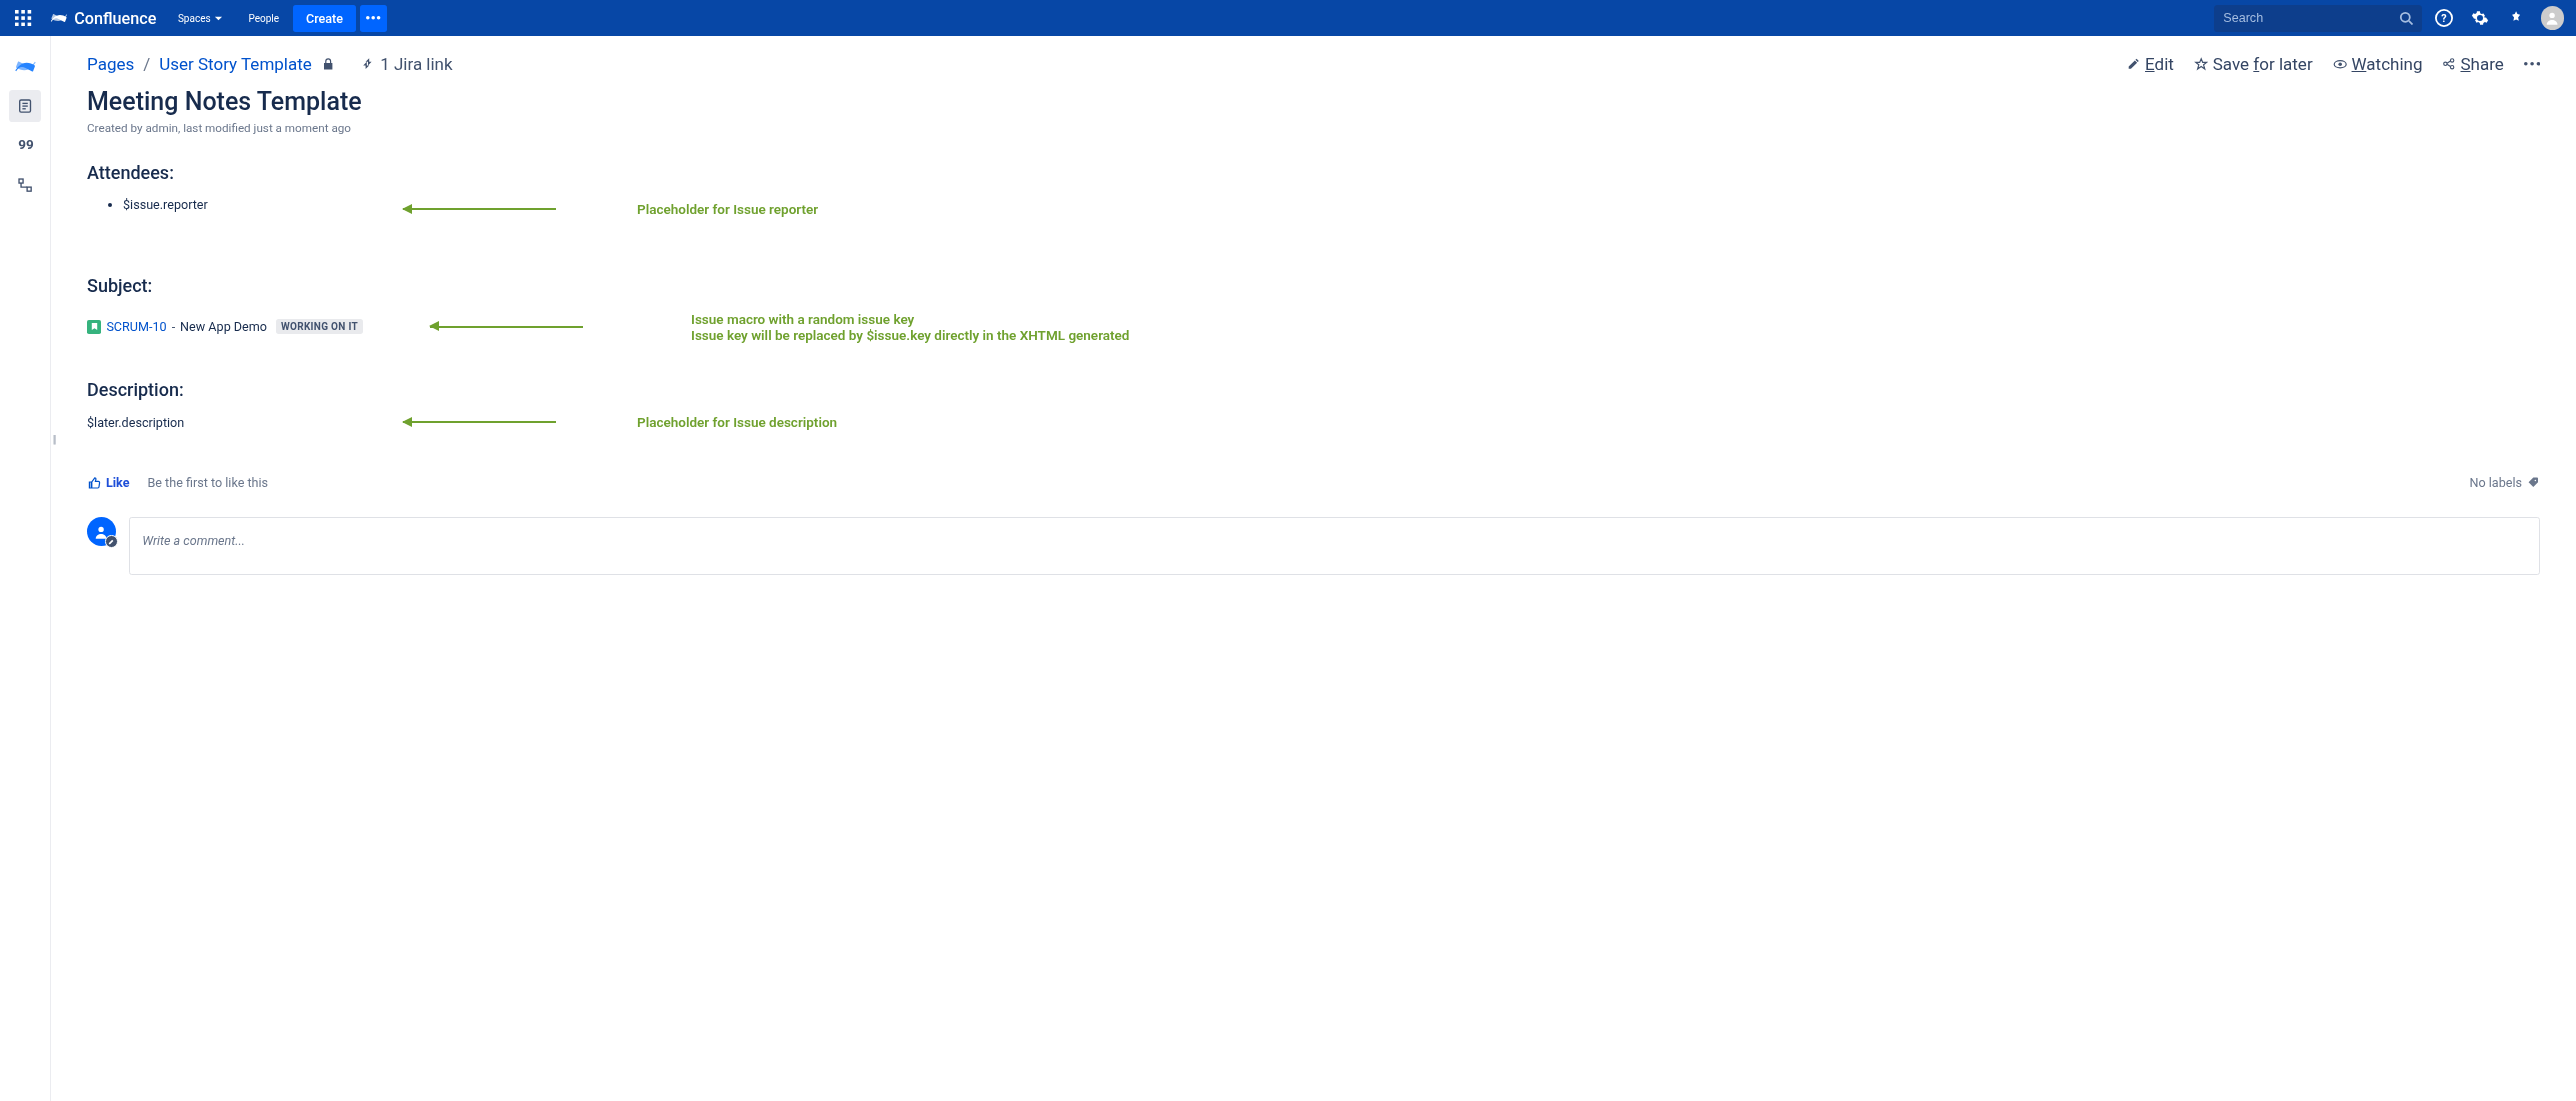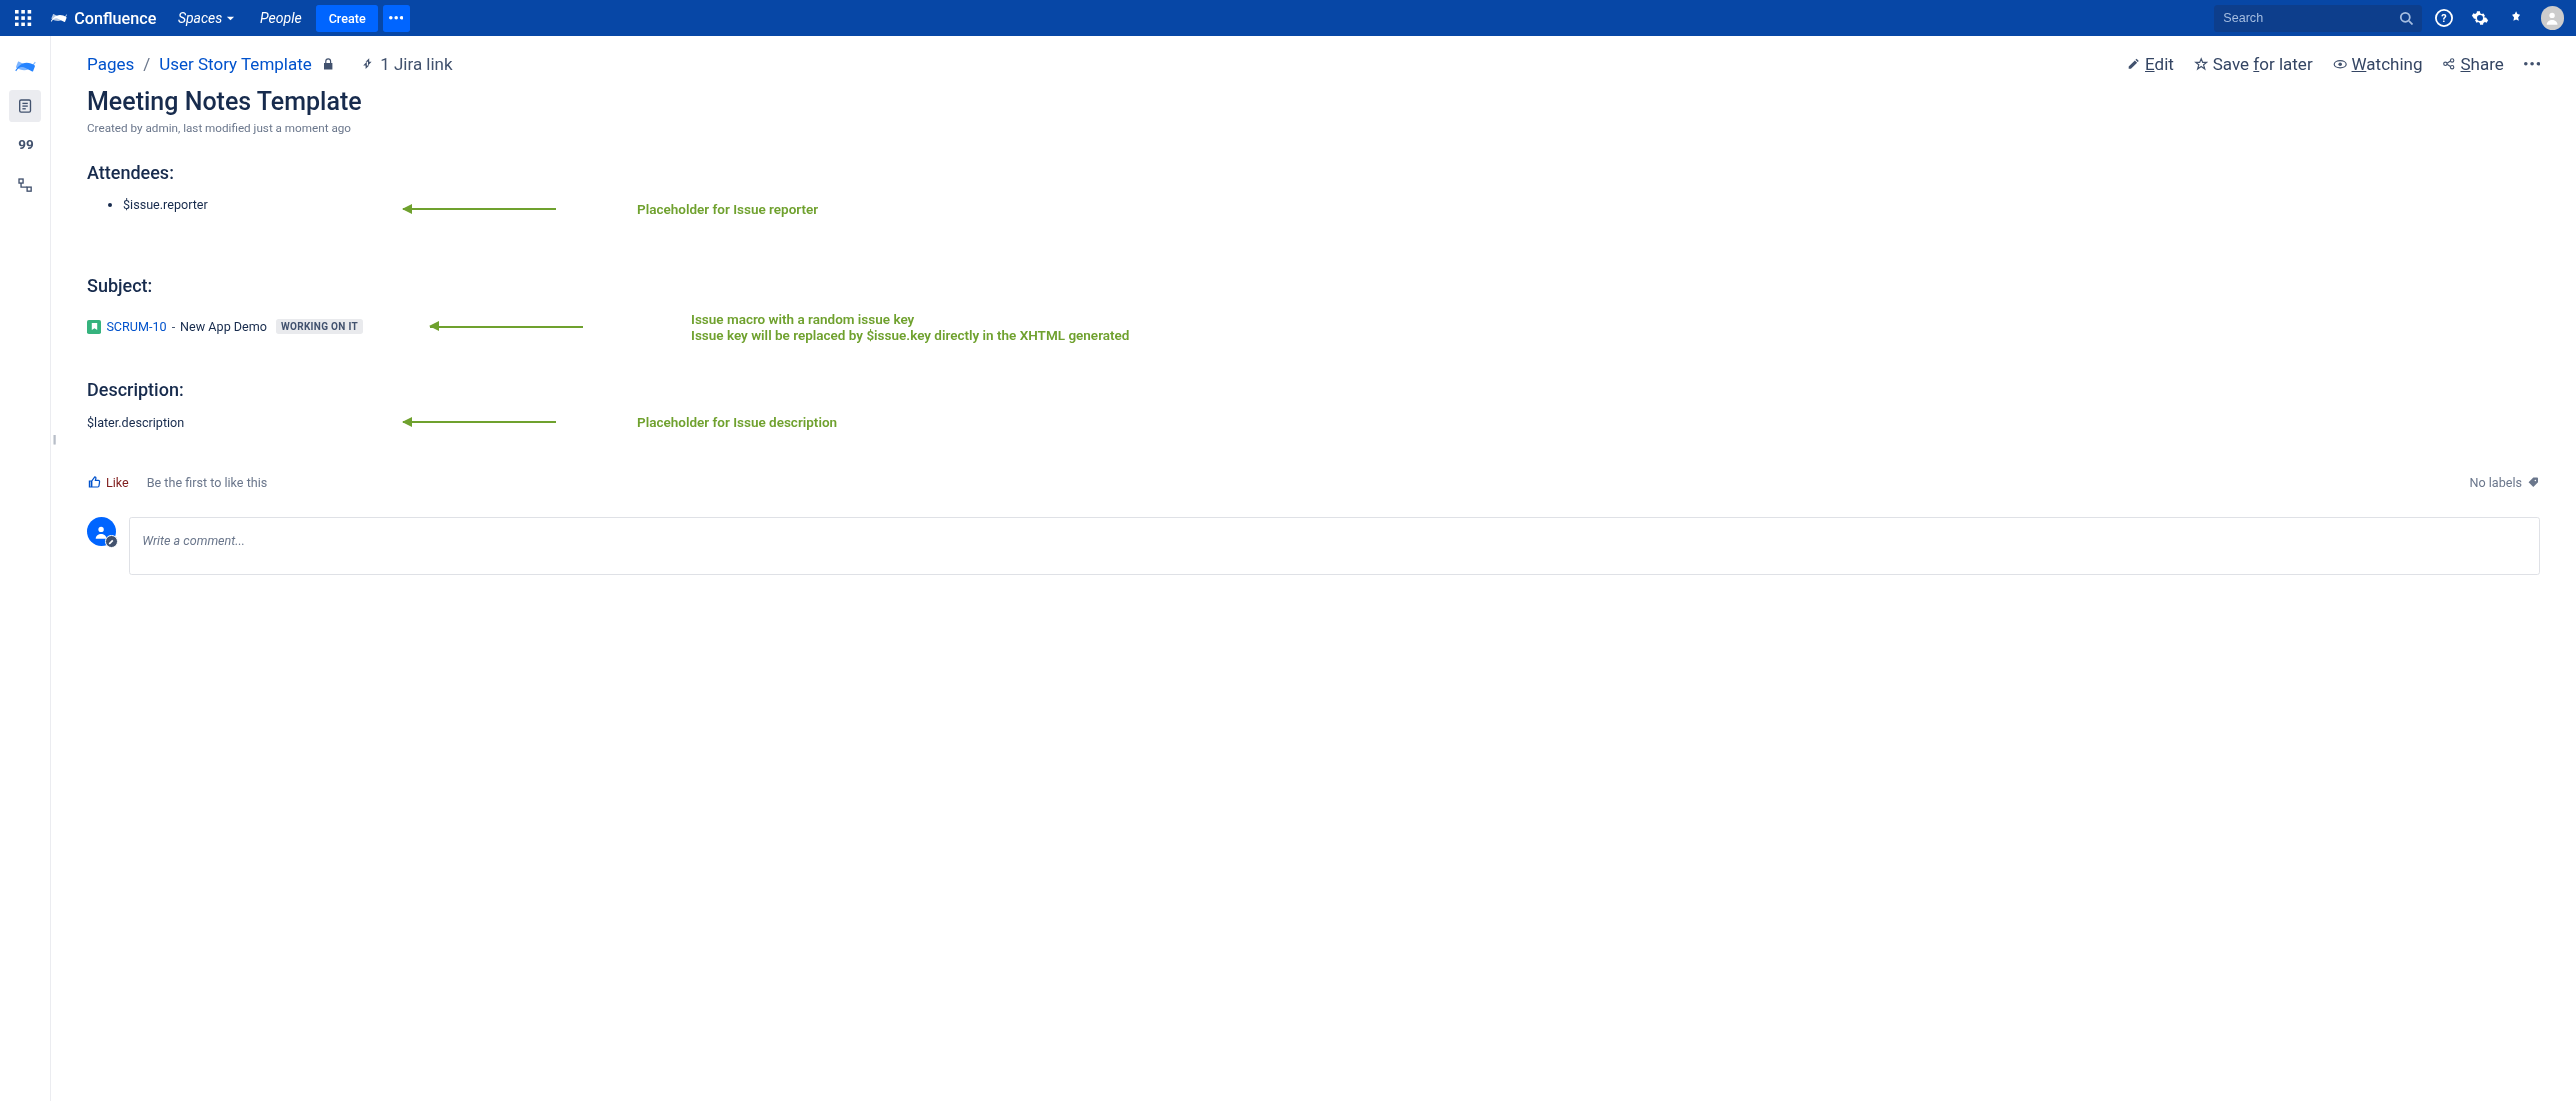--- a/index.html
+++ b/index.html
@@ -3,21 +3,21 @@
 <meta charset="utf-8">
 <style>
 * { margin: 0; padding: 0; box-sizing: border-box; }
 body { font-family: -apple-system, BlinkMacSystemFont, "Segoe UI", Roboto, Helvetica, Arial, sans-serif; color: #172b4d; background: #fff; }
 
 
 .topnav { background: #0747a6; height: 36px; display: flex; align-items: center; padding: 0 9px; color: #fff; }
 .topnav-left { display: flex; align-items: center; gap: 3.6px; }
 .app-switcher { width: 29px; height: 29px; display: flex; align-items: center; justify-content: center; cursor: pointer; border-radius: 2.7px; }
 .logo { display: flex; align-items: center; gap: 5.4px; font-size: 16.2px; font-weight: 500; padding: 0 7.2px; cursor: pointer; }
-.navitem { padding: 0 10.8px; height: 36px; display: flex; align-items: center; gap: 3.6px; cursor: pointer; font-size: 14px; font-style: italic; }
+.navitem { padding: 0 10.8px; height: 36px; display: flex; align-items: center; gap: 3.6px; cursor: pointer; font-size: 10px; }
 .btn-create { background: #0065ff; padding: 0 12.6px; height: 27px; display: flex; align-items: center; border-radius: 2.7px; font-weight: 500; cursor: pointer; font-size: 12.6px; }
 .btn-more-top { background: #0065ff; width: 27px; height: 27px; display: flex; align-items: center; justify-content: center; border-radius: 2.7px; cursor: pointer; margin-left: 0.9px; }
 .topnav-right { margin-left: auto; display: flex; align-items: center; gap: 7.2px; }
 .search { background: #0d3e8c; border-radius: 3.6px; height: 27px; width: 208px; display: flex; align-items: center; padding: 0 9px; color: #a5bde0; }
 .search input { background: transparent; border: none; outline: none; color: #fff; flex: 1; font-size: 12.6px; }
 .search input::placeholder { color: #a5bde0; }
 .topicon { width: 29px; height: 29px; display: flex; align-items: center; justify-content: center; cursor: pointer; border-radius: 50%; }
 .avatar-top { width: 23.5px; height: 23.5px; border-radius: 50%; background: #ccc; display: flex; align-items: center; justify-content: center; }
 
 
@@ -53,21 +53,21 @@
 
 .issue-pill { display: inline-flex; align-items: center; gap: 5px; font-size: 12.6px; }
 .issue-icon-box { width: 14.4px; height: 14.4px; background: #36b37e; border-radius: 1.8px; display: flex; align-items: center; justify-content: center; }
 .issue-key { color: #0052cc; }
 .issue-sep { color: #42526e; }
 .status-lozenge { background: #e9eaed; color: #42526e; font-size: 10px; font-weight: 700; padding: 1.8px 5.4px; border-radius: 2.7px; letter-spacing: 0.3px; margin-left: 3.6px; }
 
 .spacer-v { height: 54px; }
 
 .like-row { display: flex; align-items: center; gap: 18px; font-size: 12.6px; margin-top: 45px; }
-.like-btn { display: flex; align-items: flex-start; gap: 4.5px; color: #7f1d1d; cursor: pointer; }
+.like-btn { display: flex; align-items: flex-end; gap: 4.5px; color: #1d4ed8; cursor: pointer; font-weight: bold; }
 .like-text { color: #6b778c; }
 .labels { margin-left: auto; color: #6b778c; display: flex; align-items: center; gap: 5.4px; }
 
 .comment-row { display: flex; gap: 12.6px; margin-top: 27px; align-items: flex-start; }
 .comment-avatar { width: 29px; height: 29px; border-radius: 50%; background: #0065ff; position: relative; display:flex; align-items:center; justify-content:center; }
 .comment-avatar .dot { position: absolute; right: -1.8px; bottom: -1.8px; width: 12.6px; height: 12.6px; border-radius: 50%; background: #42526e; border: 1.8px solid #fff; display:flex; align-items:center; justify-content:center; }
 .comment-box { flex: 1; border: 0.9px solid #dfe1e6; border-radius: 2.7px; padding: 14.4px 12.6px; color: #6b778c; font-size: 12.6px; min-height: 58px; cursor: text; font-style: italic; }
 
 svg { display: block; }
 </style>

